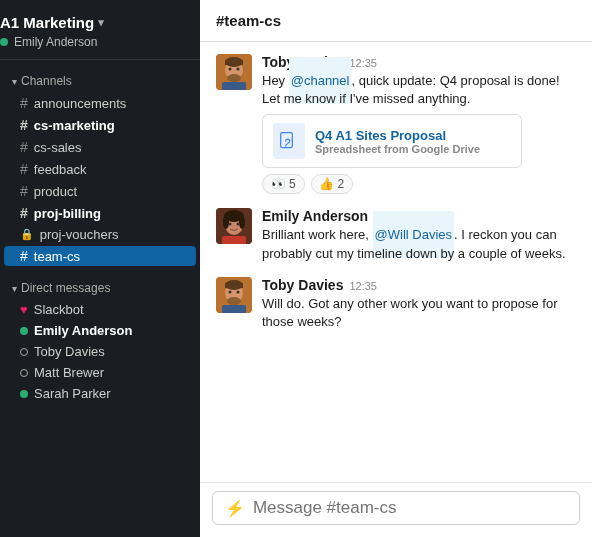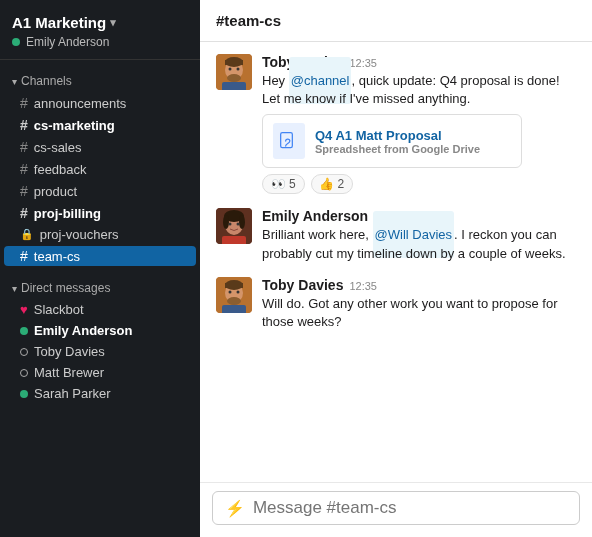--- a/index.html
+++ b/index.html
@@ -12,21 +12,21 @@
       background: #1a1d21;
       color: #ccc;
       display: flex;
       flex-direction: column;
       height: 537px;
       overflow-y: auto;
       overflow-x: hidden;
     }
 
     .workspace-header {
-      padding: 14px 12px 10px 12px;
+      padding: 14px 12px 10px 0;
       border-bottom: 1px solid #333;
     }
 
     .workspace-name {
       color: #fff;
       font-weight: 700;
       font-size: 15px;
       display: flex;
       align-items: center;
       gap: 4px;
@@ -398,21 +398,21 @@
           Hey <span class="mention">@channel</span>, quick update: Q4 proposal is done! Let me know if I've missed anything.
         </div>
         <div class="attachment">
           <div class="attachment-icon">
             <svg viewBox="0 0 24 24" fill="none" xmlns="http://www.w3.org/2000/svg">
               <rect x="2" y="2" width="14" height="18" rx="2" fill="#e8f0fe" stroke="#4285f4" stroke-width="1.5"></rect>
               <path d="M8 12 C8 9 13 9 13 12 C13 15 8 15 8 18" stroke="#4285f4" stroke-width="1.5" fill="none" stroke-linecap="round"></path>
             </svg>
           </div>
           <div class="attachment-info">
-            <div class="attachment-name">Q4 A1 Matt Proposal</div>
+            <div class="attachment-name">Q4 A1 Sites Proposal</div>
             <div class="attachment-sub">Spreadsheet from Google Drive</div>
           </div>
         </div>
         <div class="reactions">
           <span class="reaction">👀 <span>5</span></span>
           <span class="reaction">👍 <span>2</span></span>
         </div>
       </div>
     </div>
 

